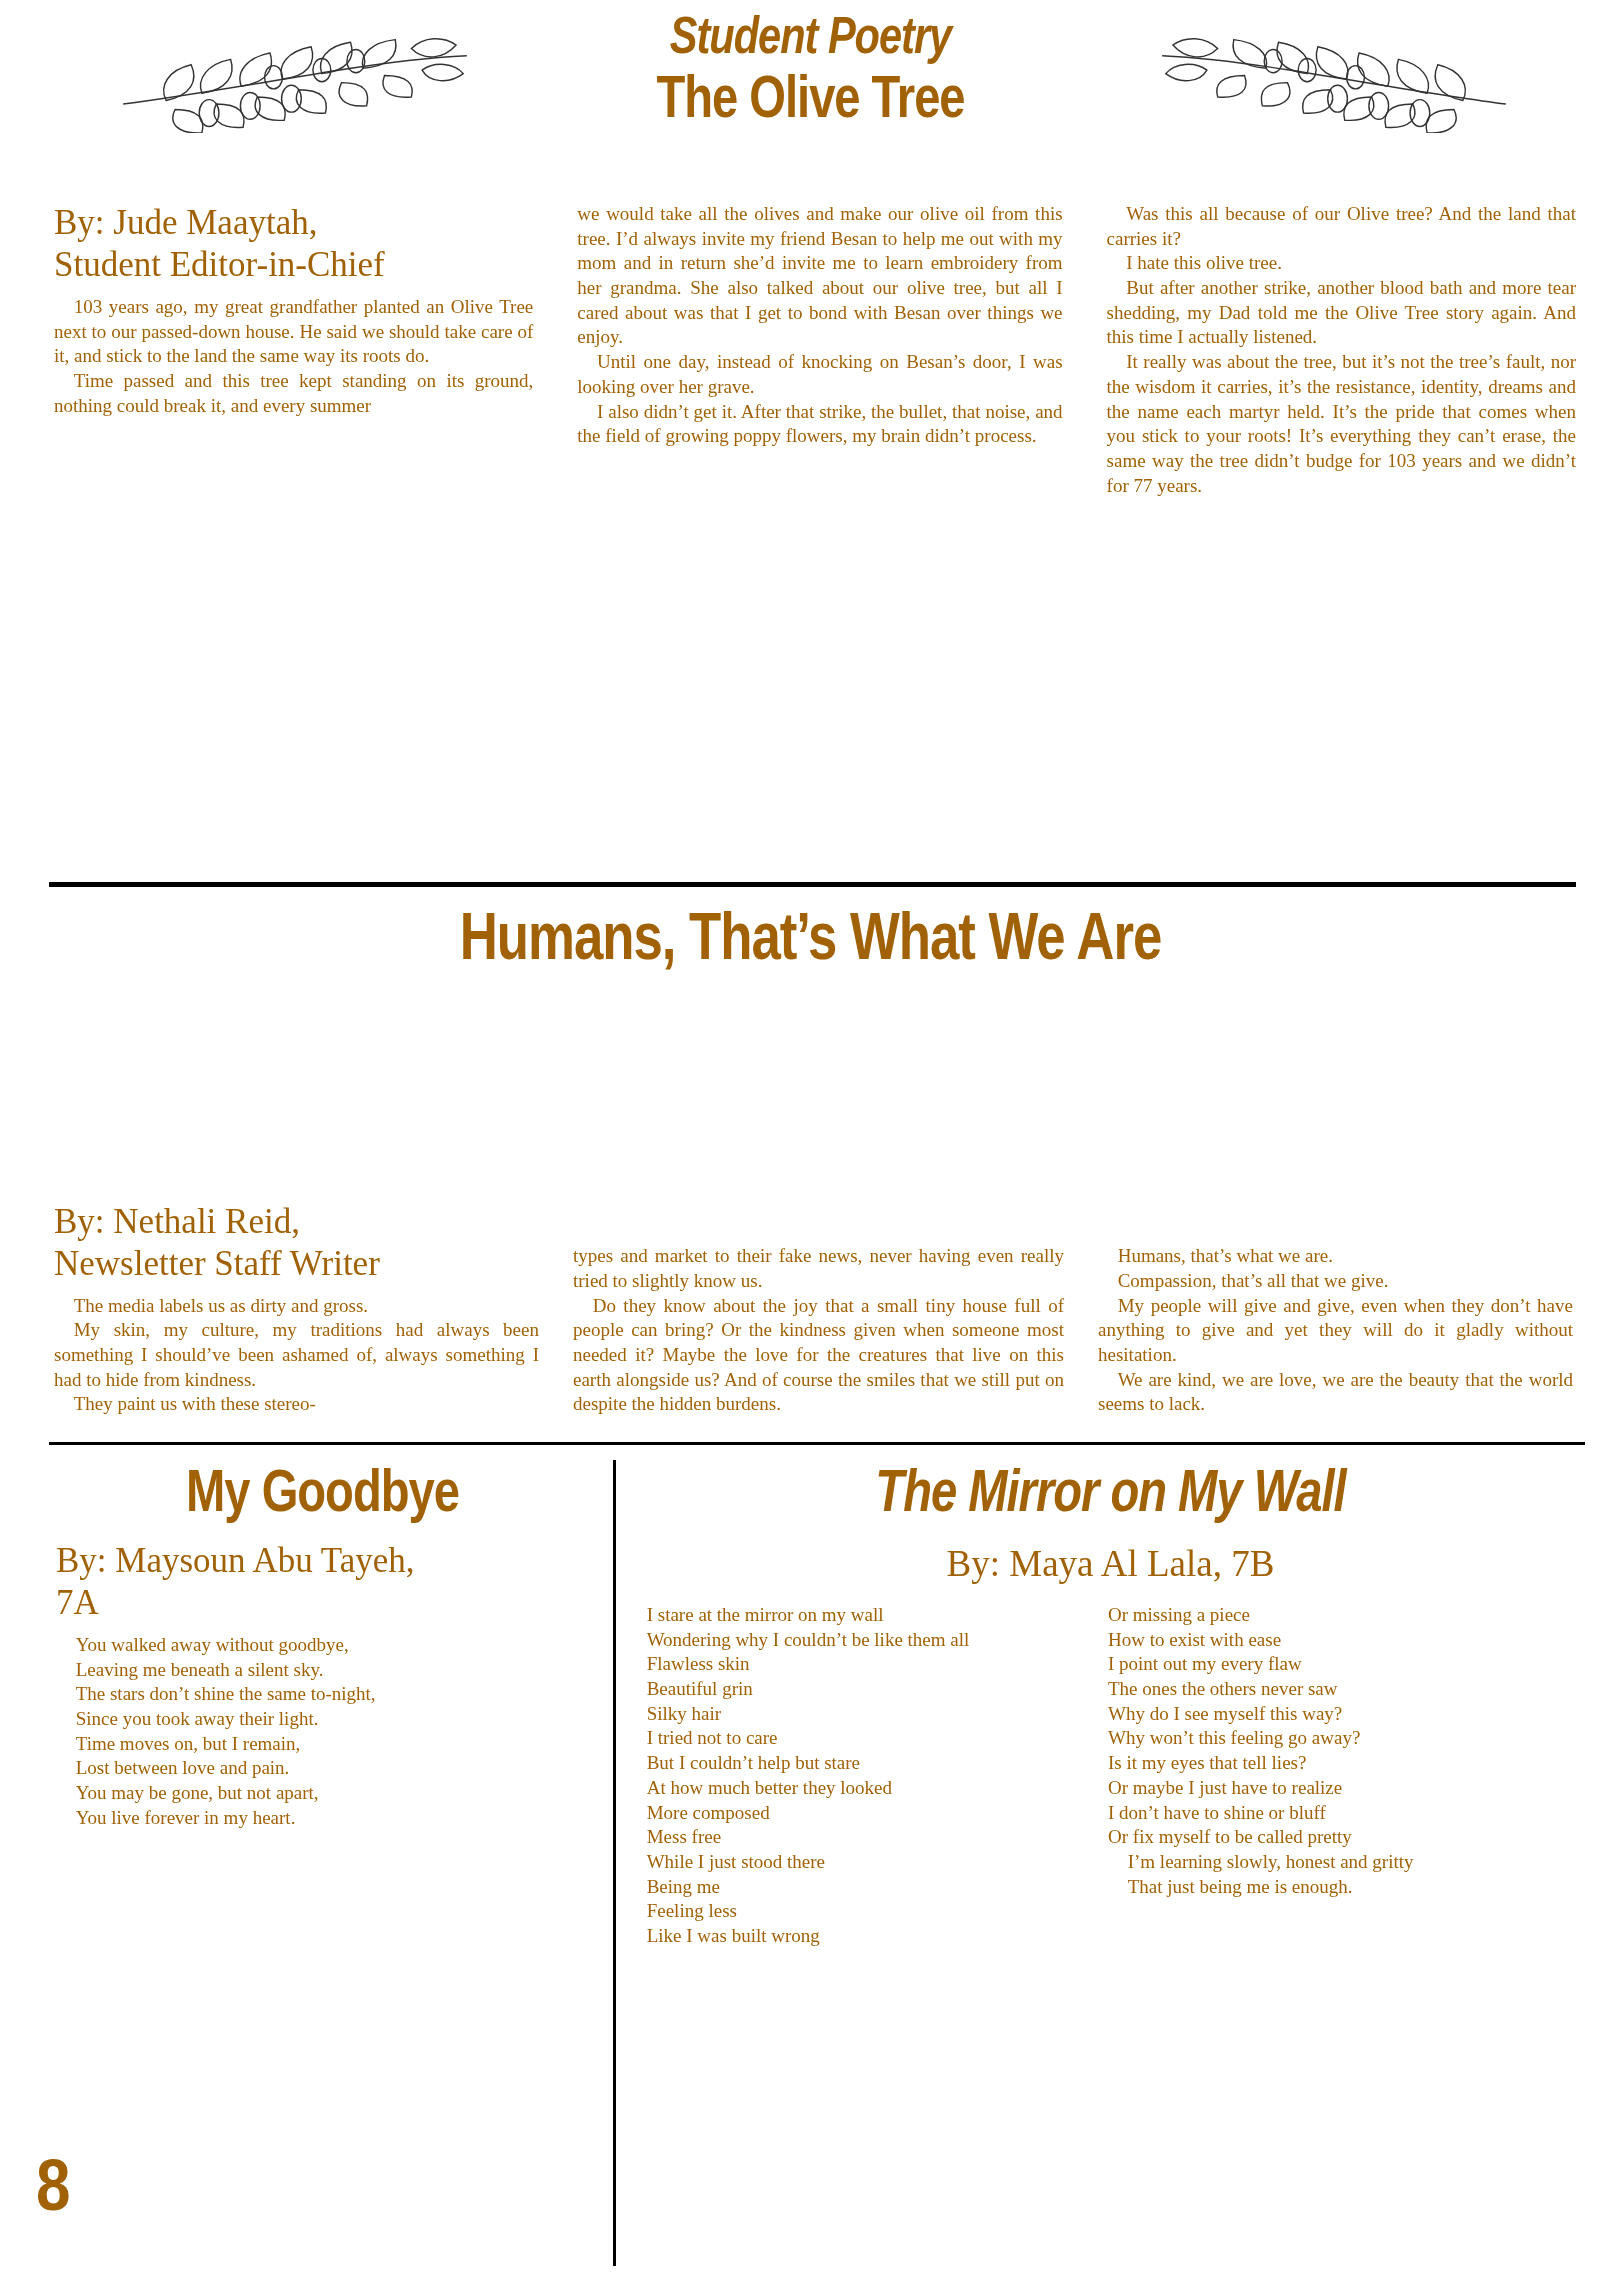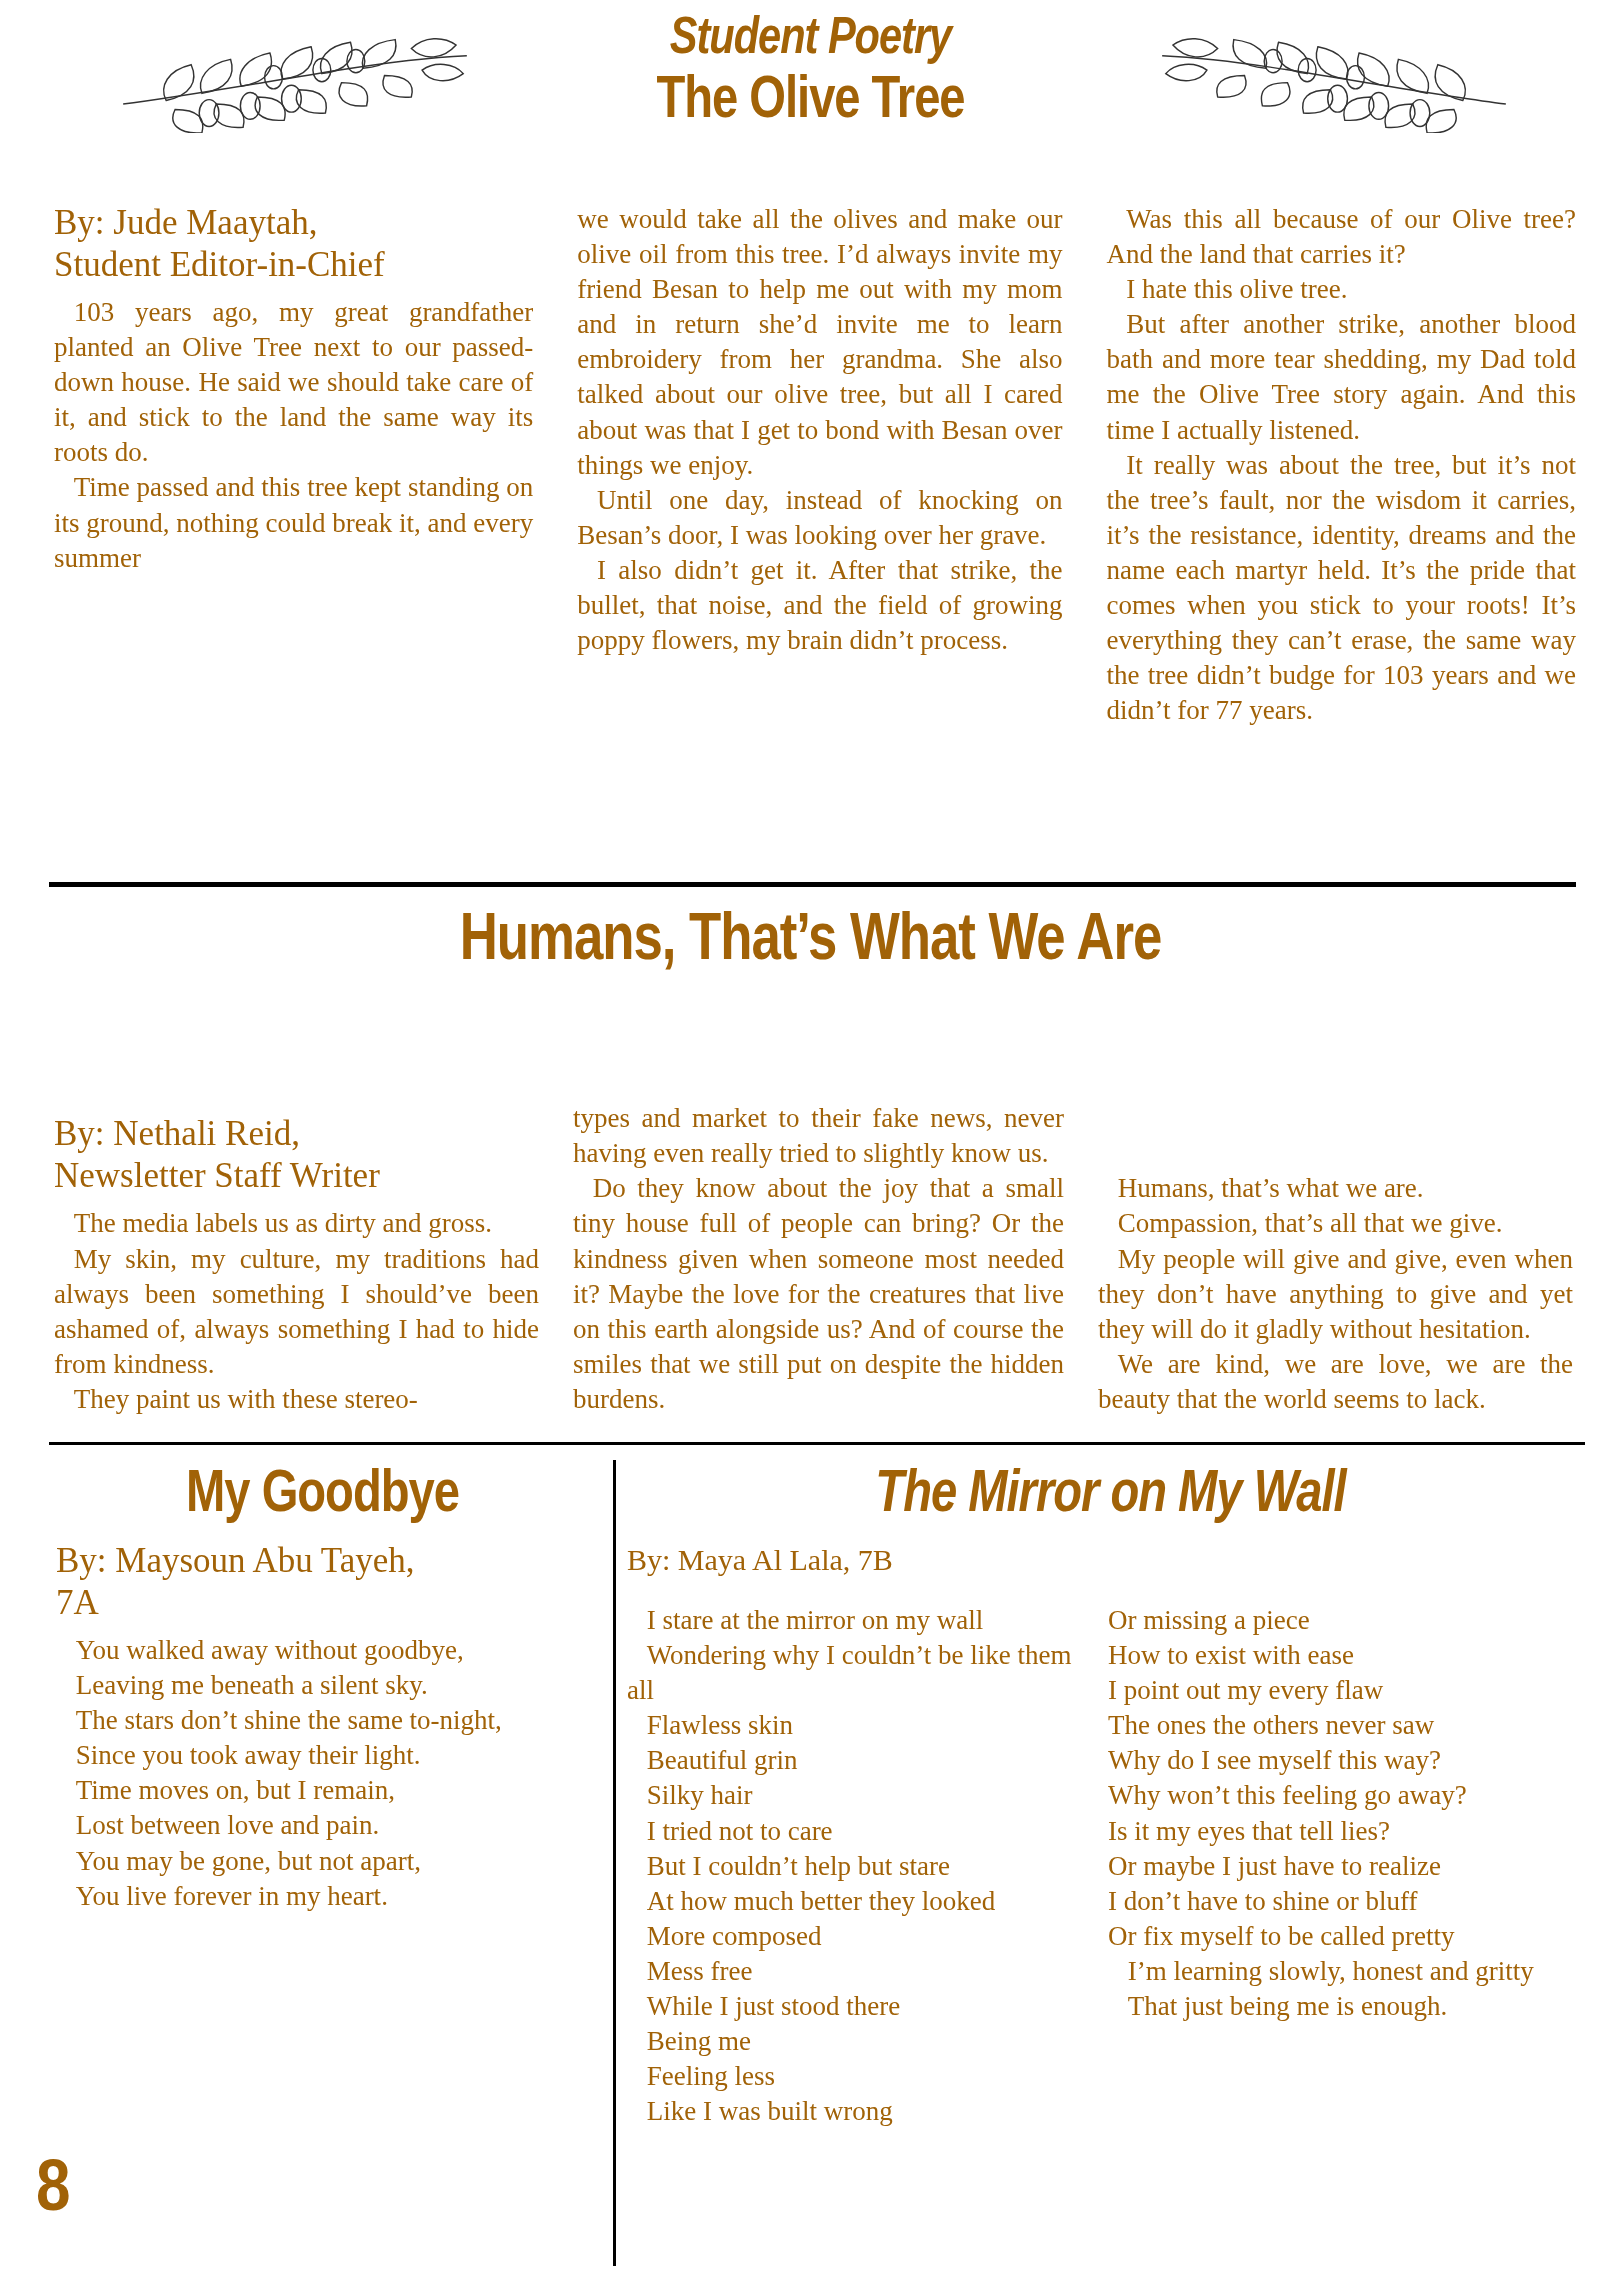--- a/index.html
+++ b/index.html
@@ -21,21 +21,21 @@
   
   .rule {
     background: #000;
     width: 100%;
   }
   .rule-thick { height: 4.5px; }
   .rule-thin  { height: 2.7px; }
 
   .serif-body {
     font-family: "Liberation Serif", "DejaVu Serif", serif;
-    font-size: 27px;
+    font-size: 19px;
     line-height: 1.30;
     text-align: justify;
     text-justify: inter-word;
     hyphens: manual;
   }
   .serif-body p {
     margin: 0;
     text-indent: 19.7px;
   }
   .byline {
@@ -180,22 +180,22 @@
     margin: 0;
     text-indent: 19.7px;
     text-align: left;
   }
 
   .mirror-byline {
     position: absolute;
     left: 627px;
     top: 1542px;
     width: 967px;
-    text-align: left;
-    font-size: 30px;
+    text-align: center;
+    font-size: 37px;
   }
   .mirror-cols {
     position: absolute;
     left: 627px;
     top: 1603px;
     width: 972px;
     display: flex;
     gap: 15px;
   }
   .mirror-col1 { width: 466px; }

